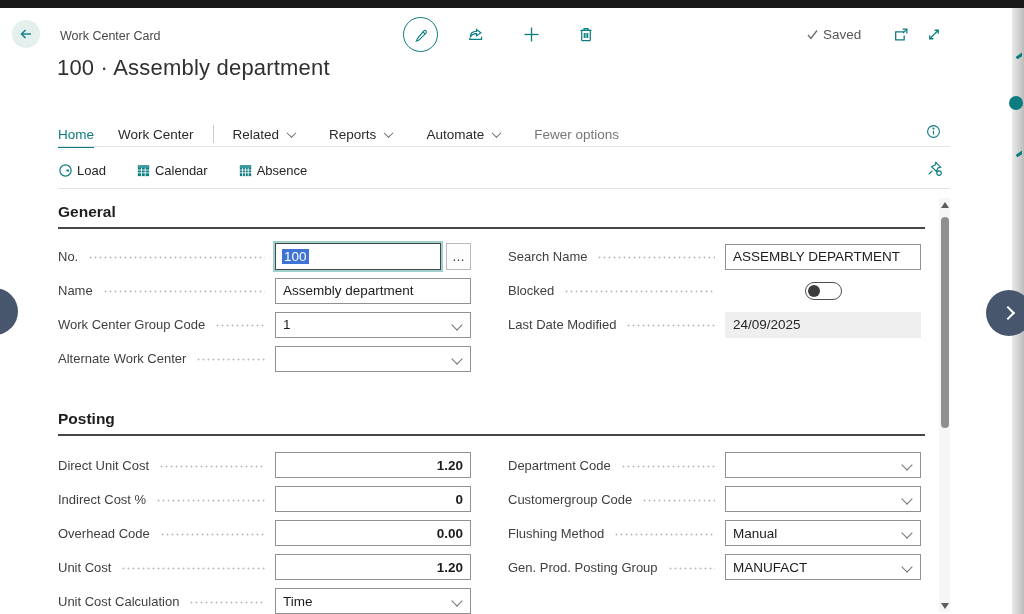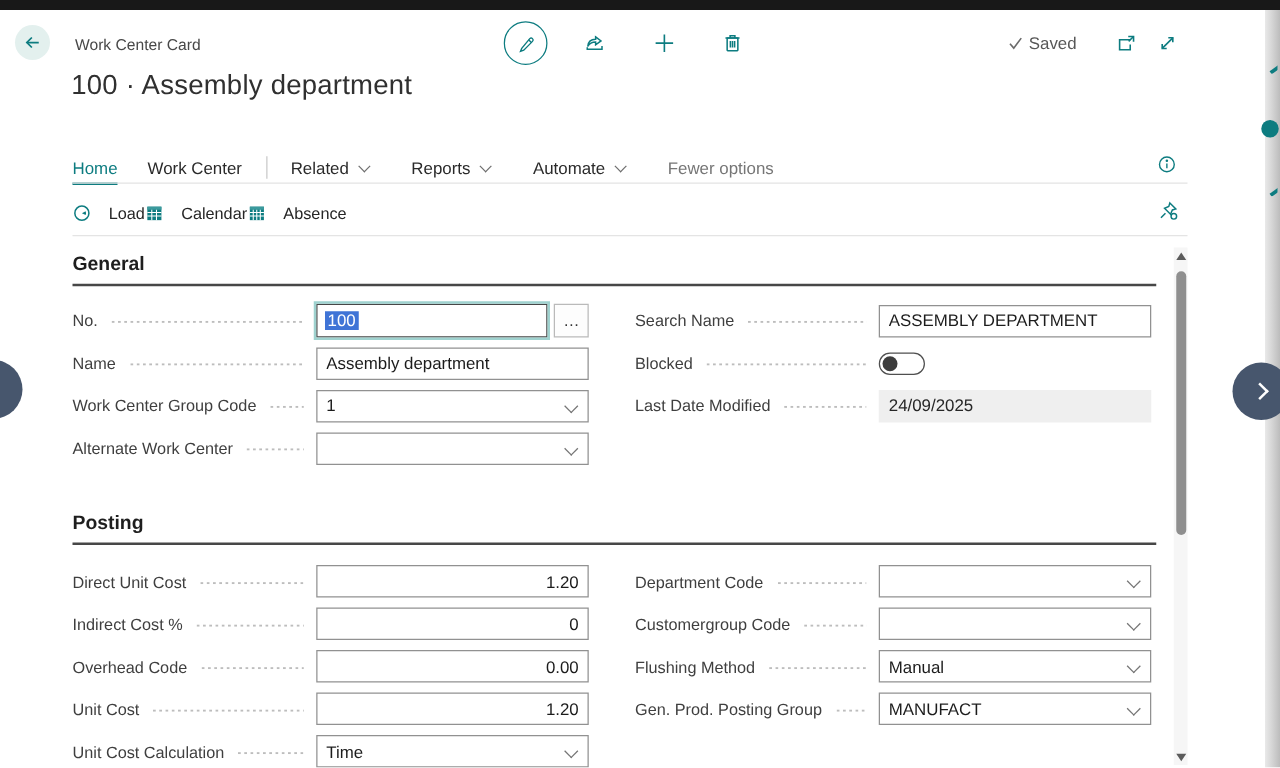--- a/index.html
+++ b/index.html
@@ -39,45 +39,45 @@
   .tab-wc { margin-right:19px; }
   .tab-vdiv { width:1px; height:18px; background:#c9c9c9; margin-right:19px; }
   .tab-related,.tab-reports,.tab-automate { margin-right:34px; }
   .tab-fewer { color:#767676; }
   .info-btn { left:926px; top:124px; }
   .rule-tabs { left:58px; top:146px; width:892px; height:1px; background:#e4e4e4; }
 
   
   .actionbar { left:58px; top:159px; height:23px; display:flex; align-items:center;
     font-size:13px; color:#262626; }
-  .action { display:flex; align-items:center; gap:14px; cursor:pointer; }
+  .action { display:flex; align-items:center; gap:4px; margin-right:30px; cursor:pointer; }
   .pin-btn { left:926px; top:160px; }
   .rule-actions { left:58px; top:188px; width:892px; height:1px; background:#e4e4e4; }
 
   
   .section-title { font-size:15.5px; font-weight:700; color:#1e1e1e; }
   .st-general { left:58px; top:203px; } .st-posting { left:58px; top:410px; }
   .rule-section { height:2px; background:#474747; width:867px; left:58px; }
   .rule-general { top:227px; } .rule-posting { top:434px; }
 
   .fieldcol { position:absolute; width:413px; }
   .gen-left { left:58px; top:243px; } .gen-right { left:508px; top:243px; }
   .post-left { left:58px; top:452px; } .post-right { left:508px; top:452px; }
   .gen-left .frow, .gen-right .frow { height:27px; margin-bottom:7px; }
   .post-left .frow, .post-right .frow { height:26px; margin-bottom:8px; }
   .frow { display:flex; align-items:center; }
   .lbl { font-size:13px; color:#3f3f3f; white-space:nowrap; }
   .dots { flex:1; height:3px; margin:2px 10px 0 10px;
     background-image:radial-gradient(circle, #bdbdbd 0.9px, transparent 1.1px);
     background-size:5px 3px; background-repeat:repeat-x; }
-  .ctl { width:218px; display:flex; align-items:center; flex:none; }
+  .ctl { width:196px; display:flex; align-items:center; flex:none;justify-content:center; }
   input.txt { width:100%; height:26px; border:1px solid #919191; background:#fff;
     font-family:"Liberation Sans", sans-serif; font-size:13.5px; color:#1c1c1c;
     padding:0 7px; }
-  input.num { text-align:right; }
+  input.num { text-align:right;font-weight:bold; }
   .select { position:relative; width:218px; height:26px; border:1px solid #919191;
     background:#fff; display:flex; align-items:center; padding:0 26px 0 7px;
     font-size:13.5px; color:#1c1c1c; cursor:pointer; }
   .select .sel-chev { position:absolute; right:9px; top:8px; width:8px; height:8px;
     border-right:1.4px solid #757575; border-bottom:1.4px solid #757575;
     transform:rotate(45deg); }
   .input-focus { width:185px; height:27px; border:1px solid #474747;
     outline:2px solid #9fd2cf; background:#fff; display:flex; align-items:center;
     padding:0 6px; font-size:13.5px; }
   .selection { background:#3f74d6; color:#fff; padding:0 2px; }

